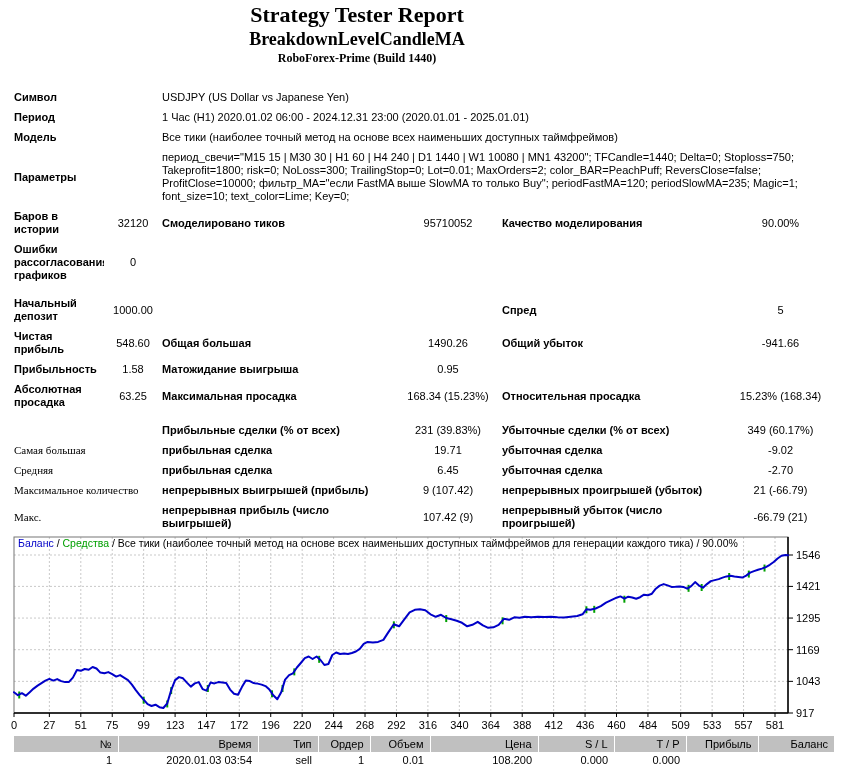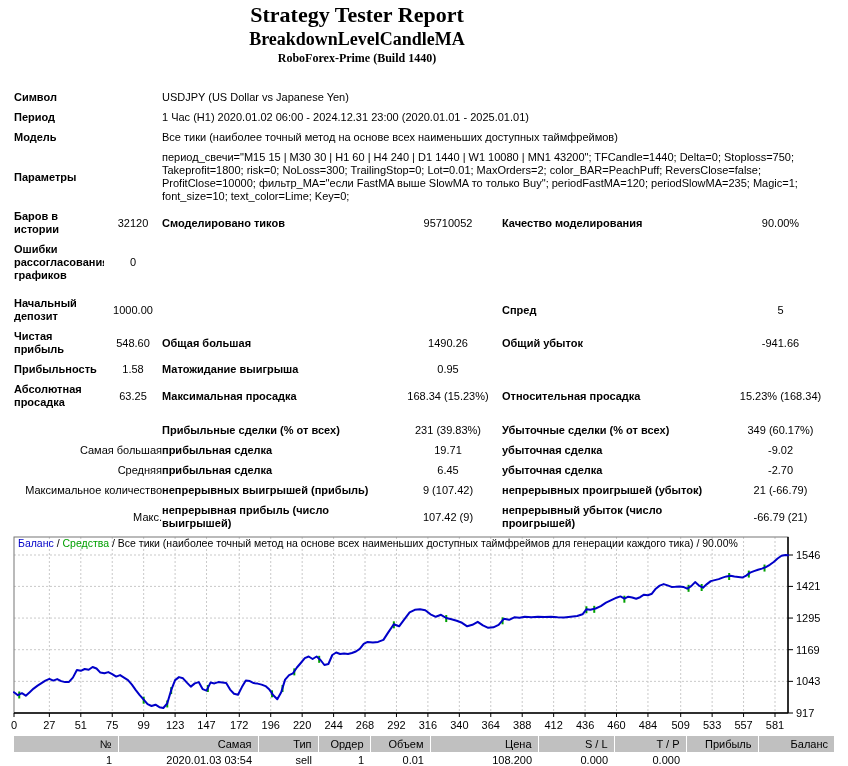--- a/index.html
+++ b/index.html
@@ -13,21 +13,21 @@
     font-family:"Liberation Serif",serif;font-weight:bold;}
   .t1{font-size:22px;line-height:26px;}
   .t2{font-size:18px;line-height:22px;}
   .t3{font-size:12px;line-height:16px;}
   
   .stats{position:absolute;top:88px;left:14px;width:820px;}
   table.stats-t{width:820px;border-collapse:collapse;table-layout:fixed;}
   table.stats-t td{vertical-align:middle;line-height:13px;padding:3px 0 4px 0;
     font-size:11px;overflow:hidden;}
   td.lbl{text-align:left;font-weight:bold;}
-  td.r{text-align:right;}
+  td.r{font-family:Liberation Serif, serif;}
   td.num{text-align:center;}
   td.ind{padding-left:6px;}
   td.vwide{text-align:left;padding-left:6px;}
   tr.spacer td{padding:0;height:8px;}
   
   .chart{position:absolute;top:533px;left:0;width:848px;height:202px;}
   
   .trades{position:absolute;top:736px;left:14px;width:820px;}
   table.trades-t{width:820px;border-collapse:collapse;table-layout:fixed;}
   table.trades-t td{font-size:11px;line-height:12px;padding:2px 6px;
@@ -300,21 +300,21 @@
         <col style="width: 60px;">
         <col style="width: 108px;">
         <col style="width: 76px;">
         <col style="width: 72px;">
         <col style="width: 72px;">
         <col style="width: 76px;">
       </colgroup>
     <tbody id="trades-body">
         <tr class="hdr">
           <td>№</td>
-          <td>Самая</td>
+          <td>Время</td>
           <td>Тип</td>
           <td>Ордер</td>
           <td>Объем</td>
           <td>Цена</td>
           <td>S / L</td>
           <td>T / P</td>
           <td>Прибыль</td>
           <td>Баланс</td>
         </tr>
         <tr class="rowv">

